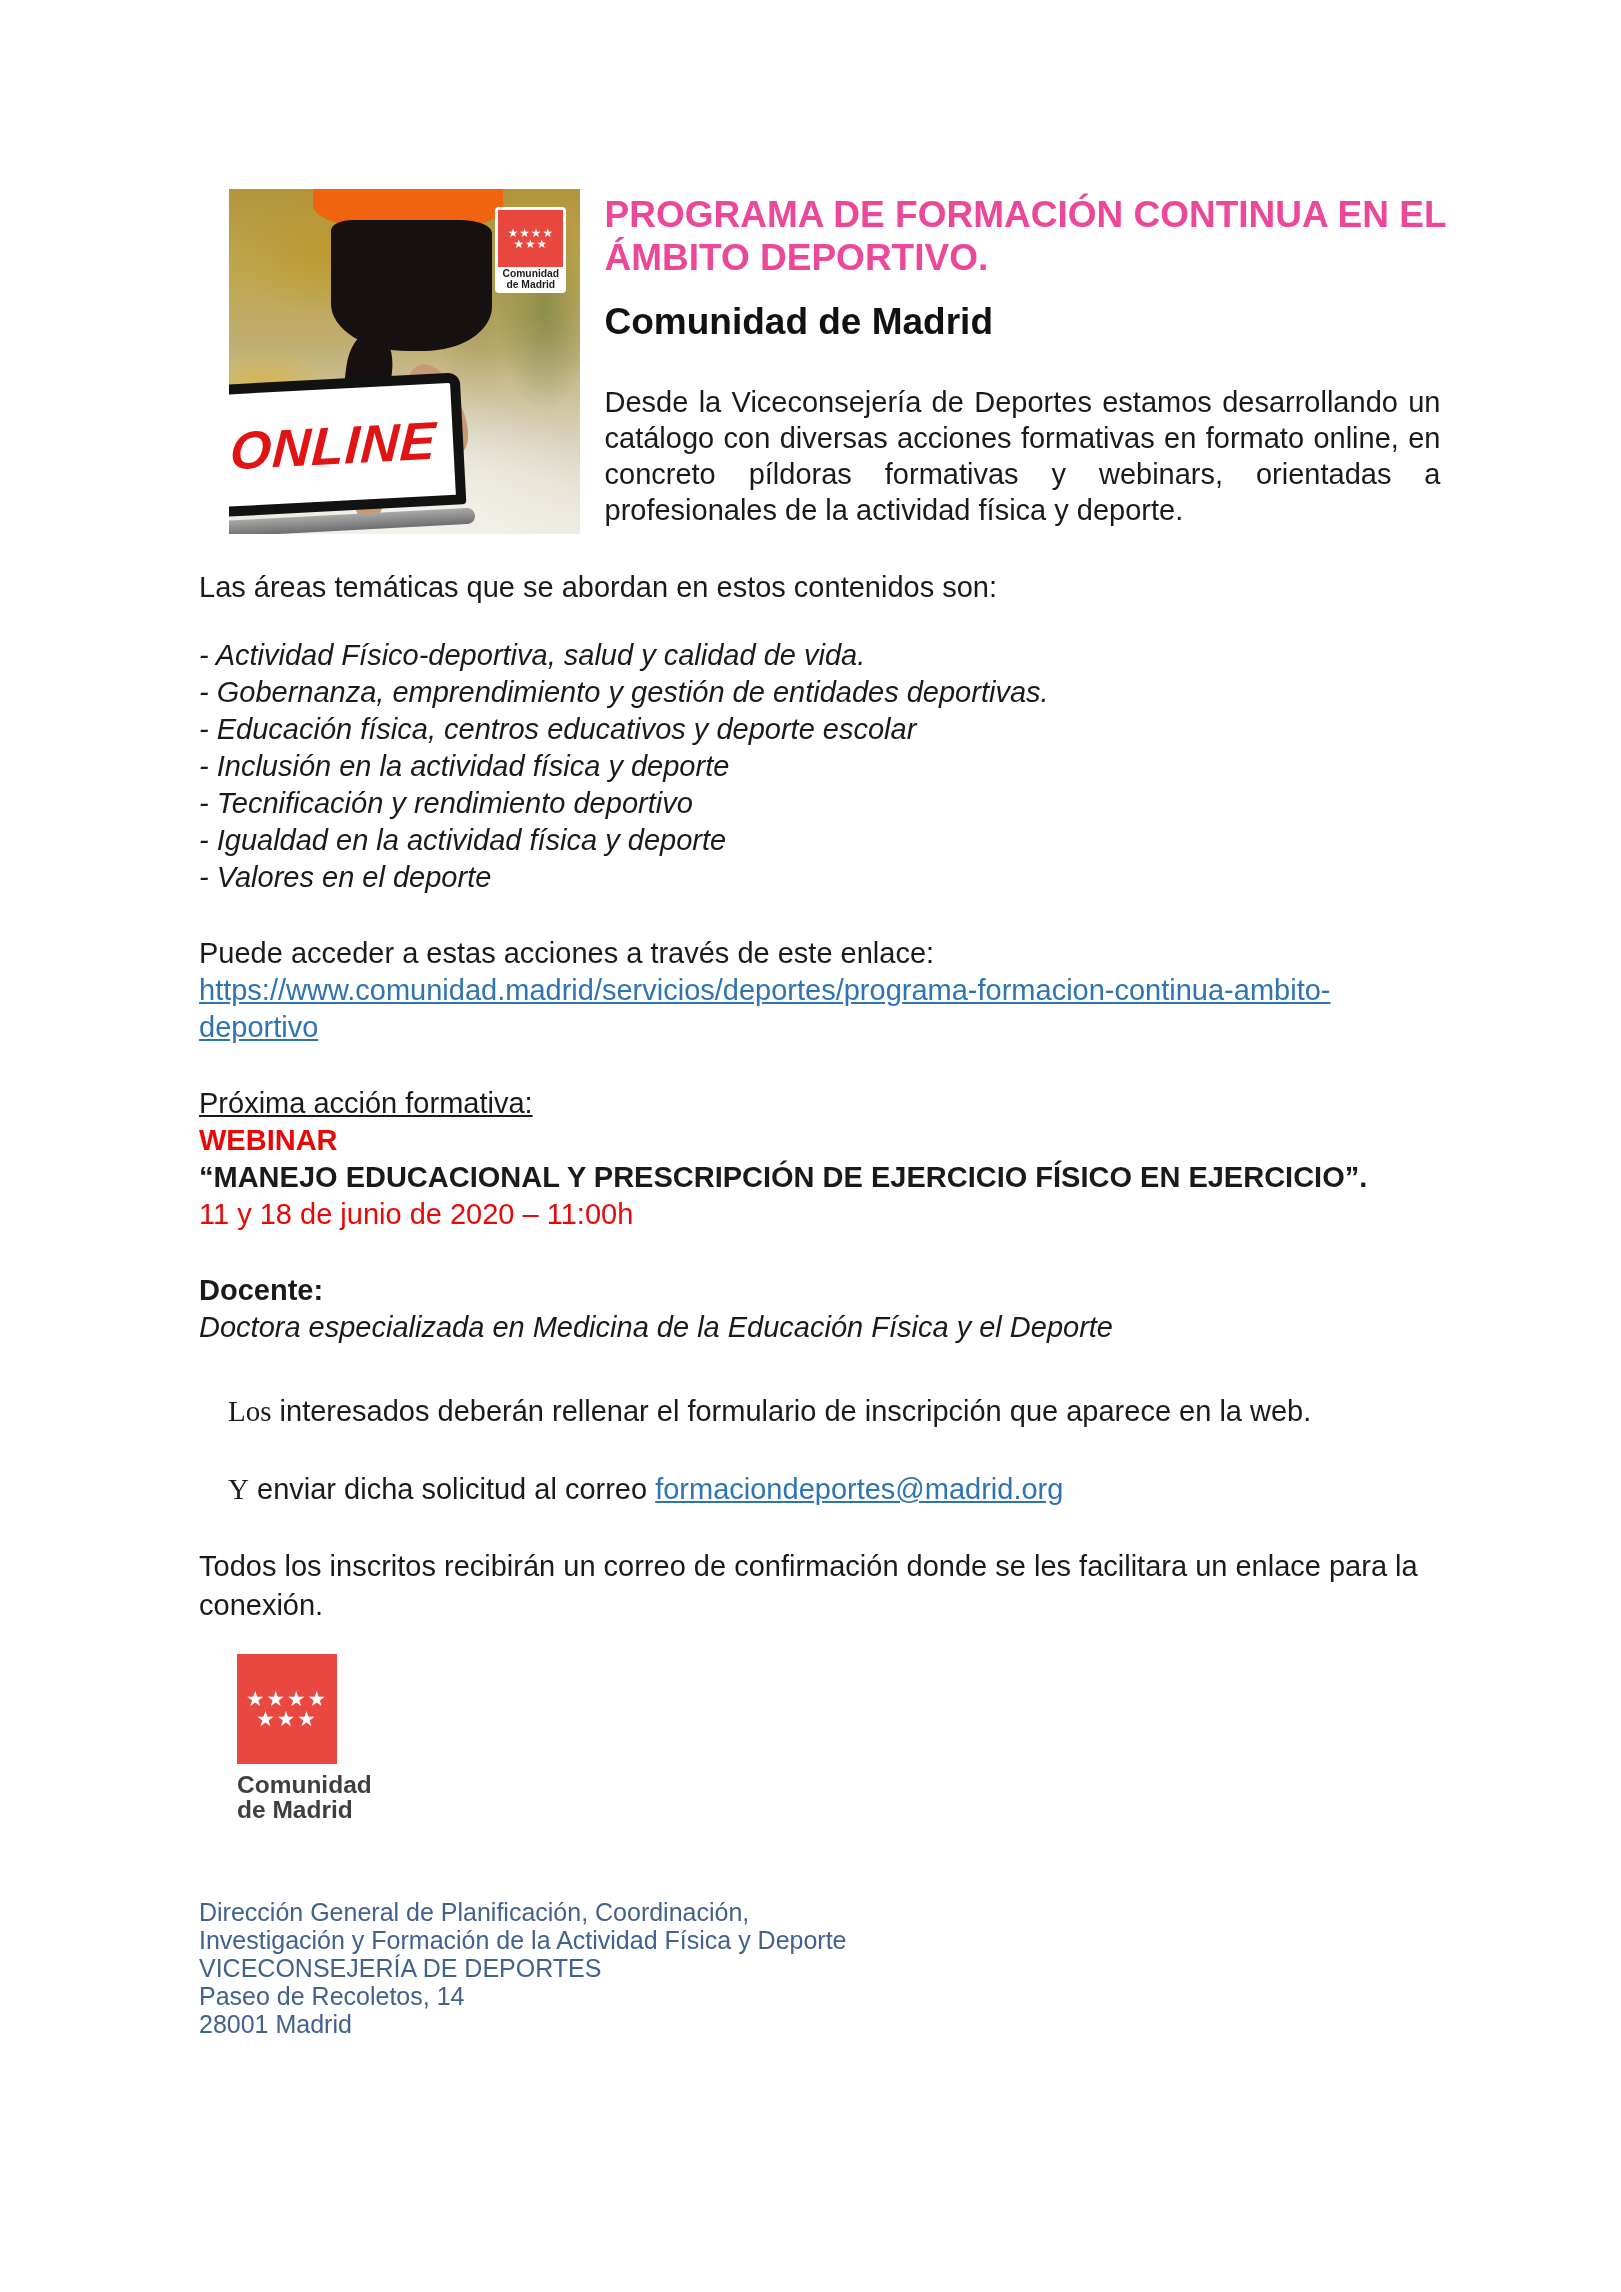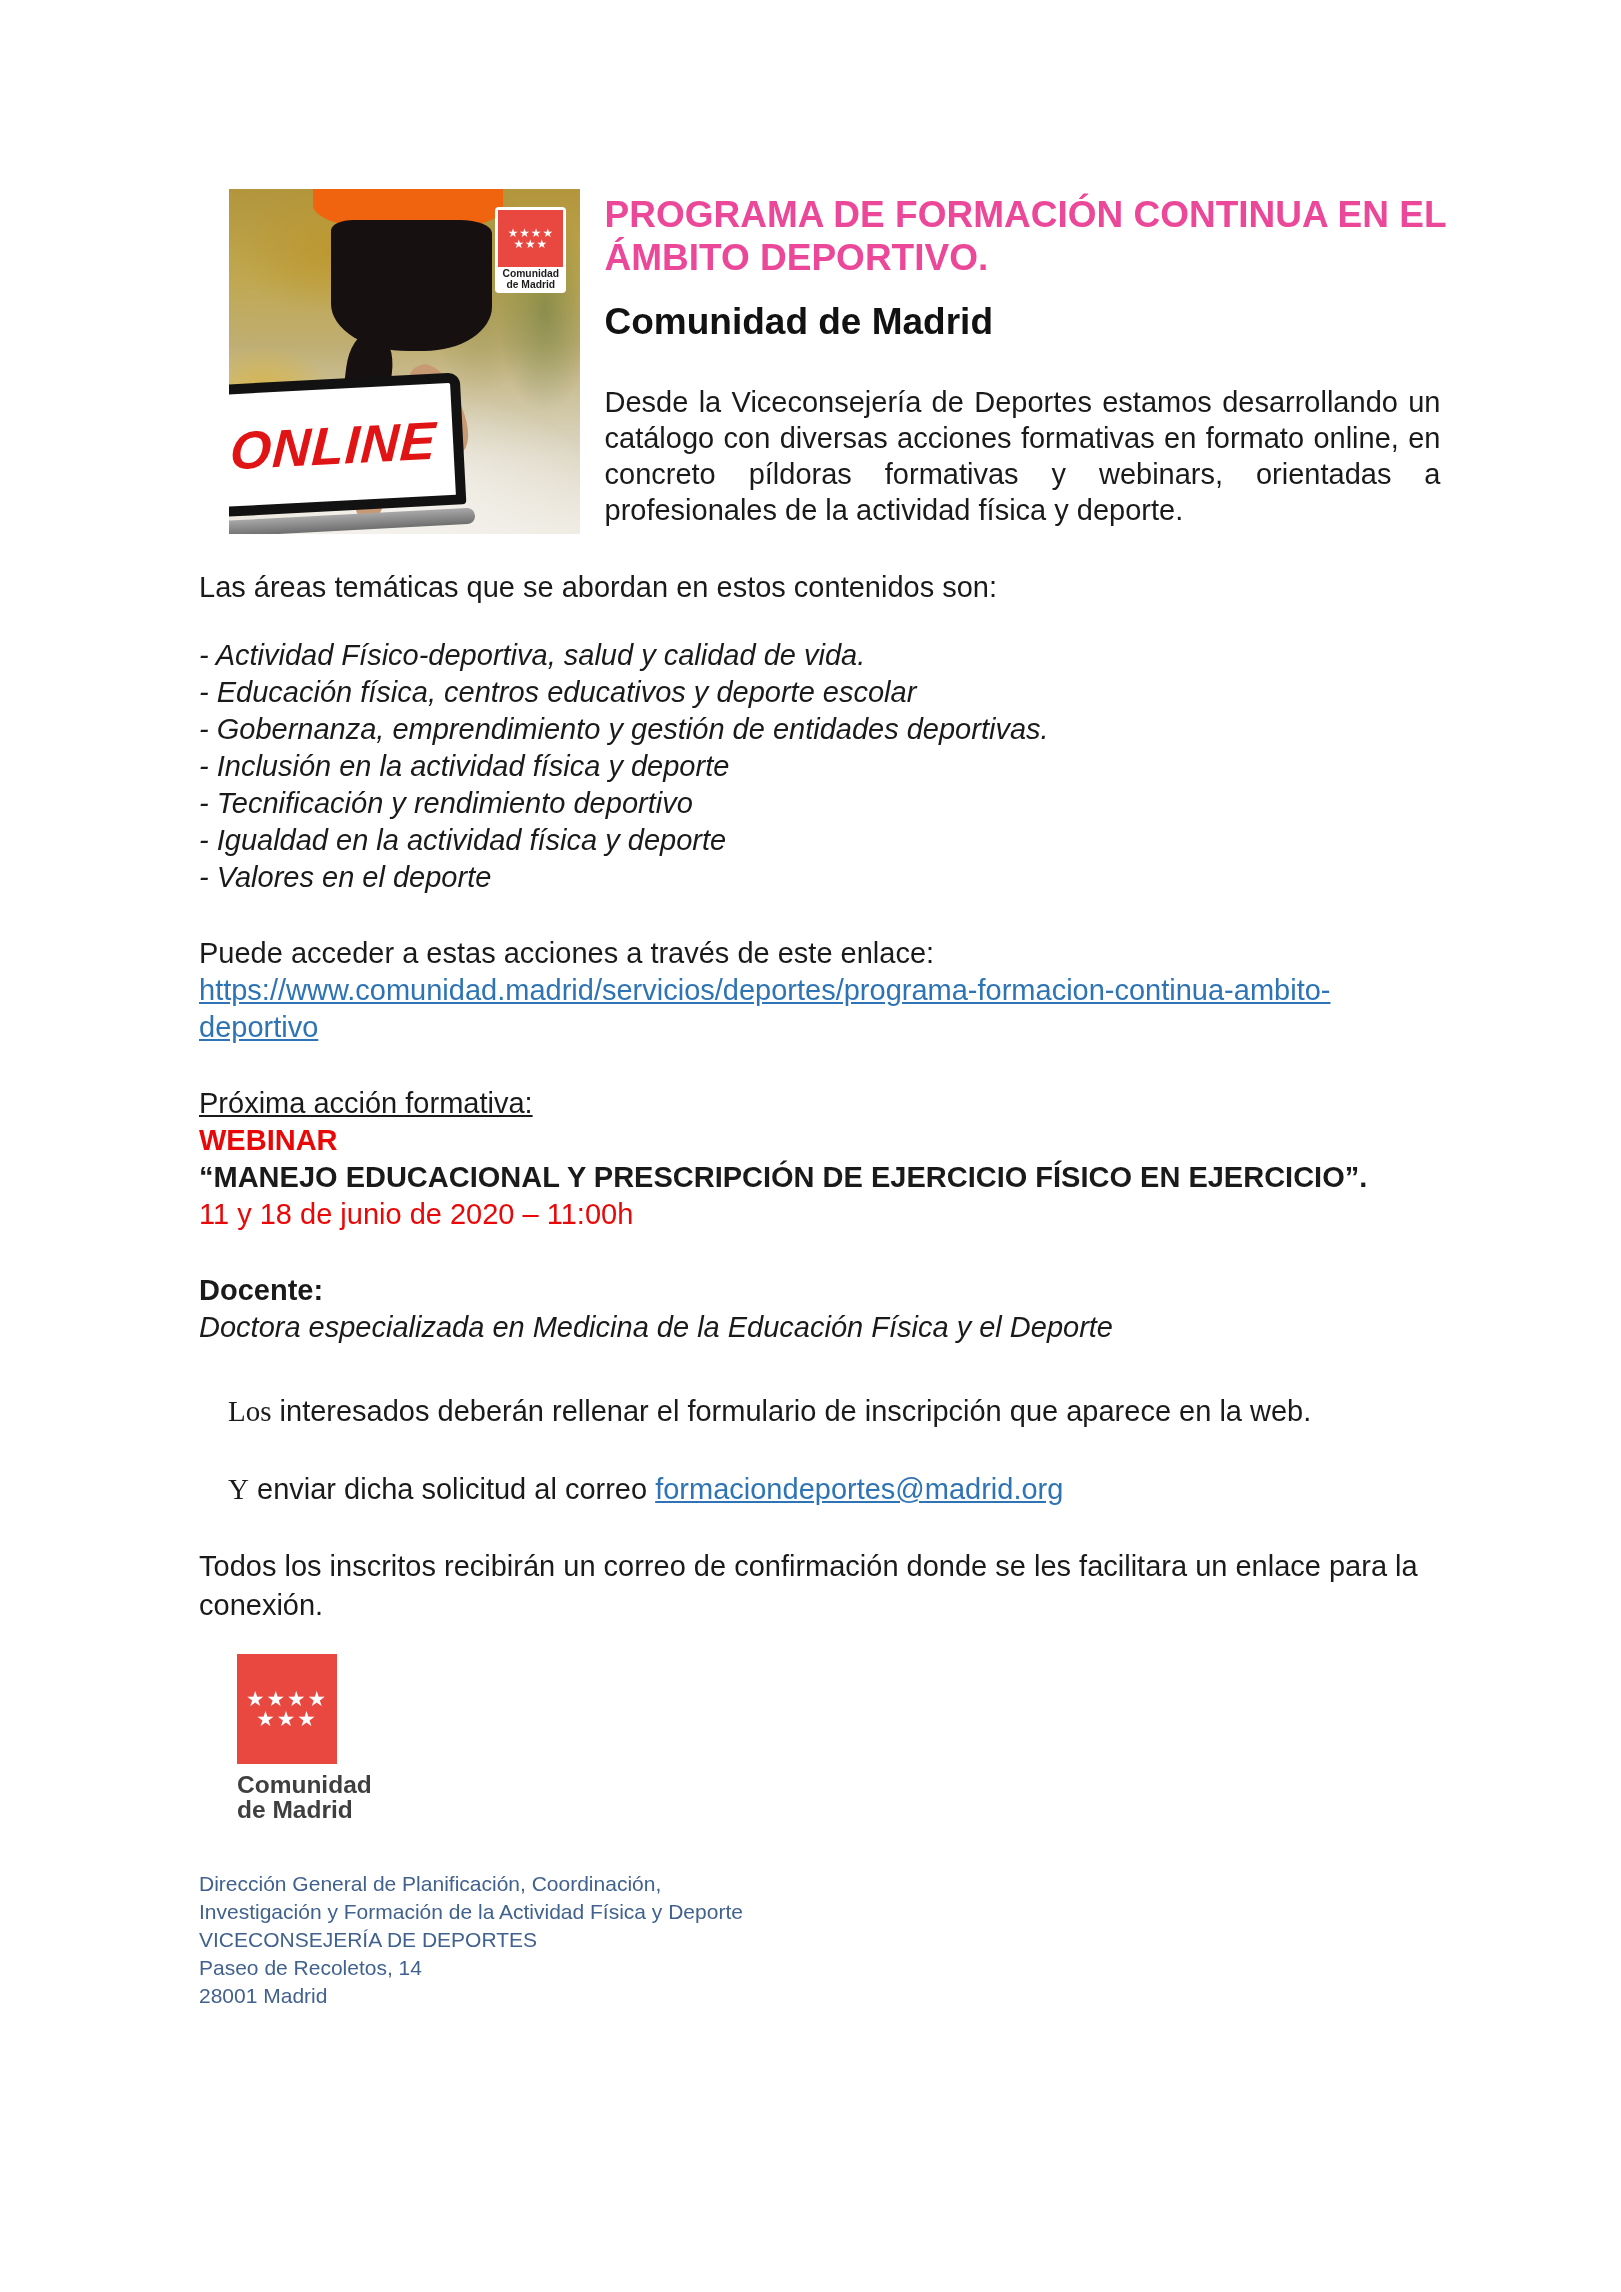--- a/index.html
+++ b/index.html
@@ -76,21 +76,21 @@
   .confirmation { margin-top:39px !important; line-height:39px; }
 
   
   .logo { margin-top:29px; margin-left:38px; }
   .logo-flag { width:100px; height:110px; background:#e8483f; display:flex; flex-direction:column; align-items:center; justify-content:center; }
   .logo-flag span { display:block; color:#ffffff; font-size:20.6px; line-height:19.6px; letter-spacing:2px; }
   .logo-caption { margin-top:7.8px; font-weight:bold; font-size:24.5px; line-height:25.5px; color:#3f3f3f; }
   .logo-caption span { display:block; }
 
   
-  .footer { margin-top:47px; color:#41618e; font-size:21px; line-height:28px; }
+  .footer { margin-top:75px; color:#41618e; font-size:25px; line-height:28px; }
 </style>
 </head>
 <body>
 
 <div class="page">
 
   <div class="header-row">
 
     <div class="photo">
       <div class="ph-torso"></div>
@@ -124,22 +124,22 @@
       </h1>
       <div class="subtitle">Comunidad de Madrid</div>
       <p class="intro">Desde la Viceconsejería de Deportes estamos desarrollando un catálogo con diversas acciones formativas en formato online, en concreto píldoras formativas y webinars, orientadas a profesionales de la actividad física y deporte.</p>
     </div>
   </div>
 
   <p class="topics-lead">Las áreas temáticas que se abordan en estos contenidos son:</p>
 
   <div class="topics">
     <div>- Actividad Físico-deportiva, salud y calidad de vida.</div>
+    <div>- Gobernanza, emprendimiento y gestión de entidades deportivas.</div>
     <div>- Educación física, centros educativos y deporte escolar</div>
-    <div>- Gobernanza, emprendimiento y gestión de entidades deportivas.</div>
     <div>- Inclusión en la actividad física y deporte</div>
     <div>- Tecnificación y rendimiento deportivo</div>
     <div>- Igualdad en la actividad física y deporte</div>
     <div>- Valores en el deporte</div>
   </div>
 
   <p class="access-lead">Puede acceder a estas acciones a través de este enlace:</p>
   <p class="link-line">
     <a href="#" class="doc-link">https://www.comunidad.madrid/servicios/deportes/programa-formacion-continua-ambito-deportivo</a>
   </p>

